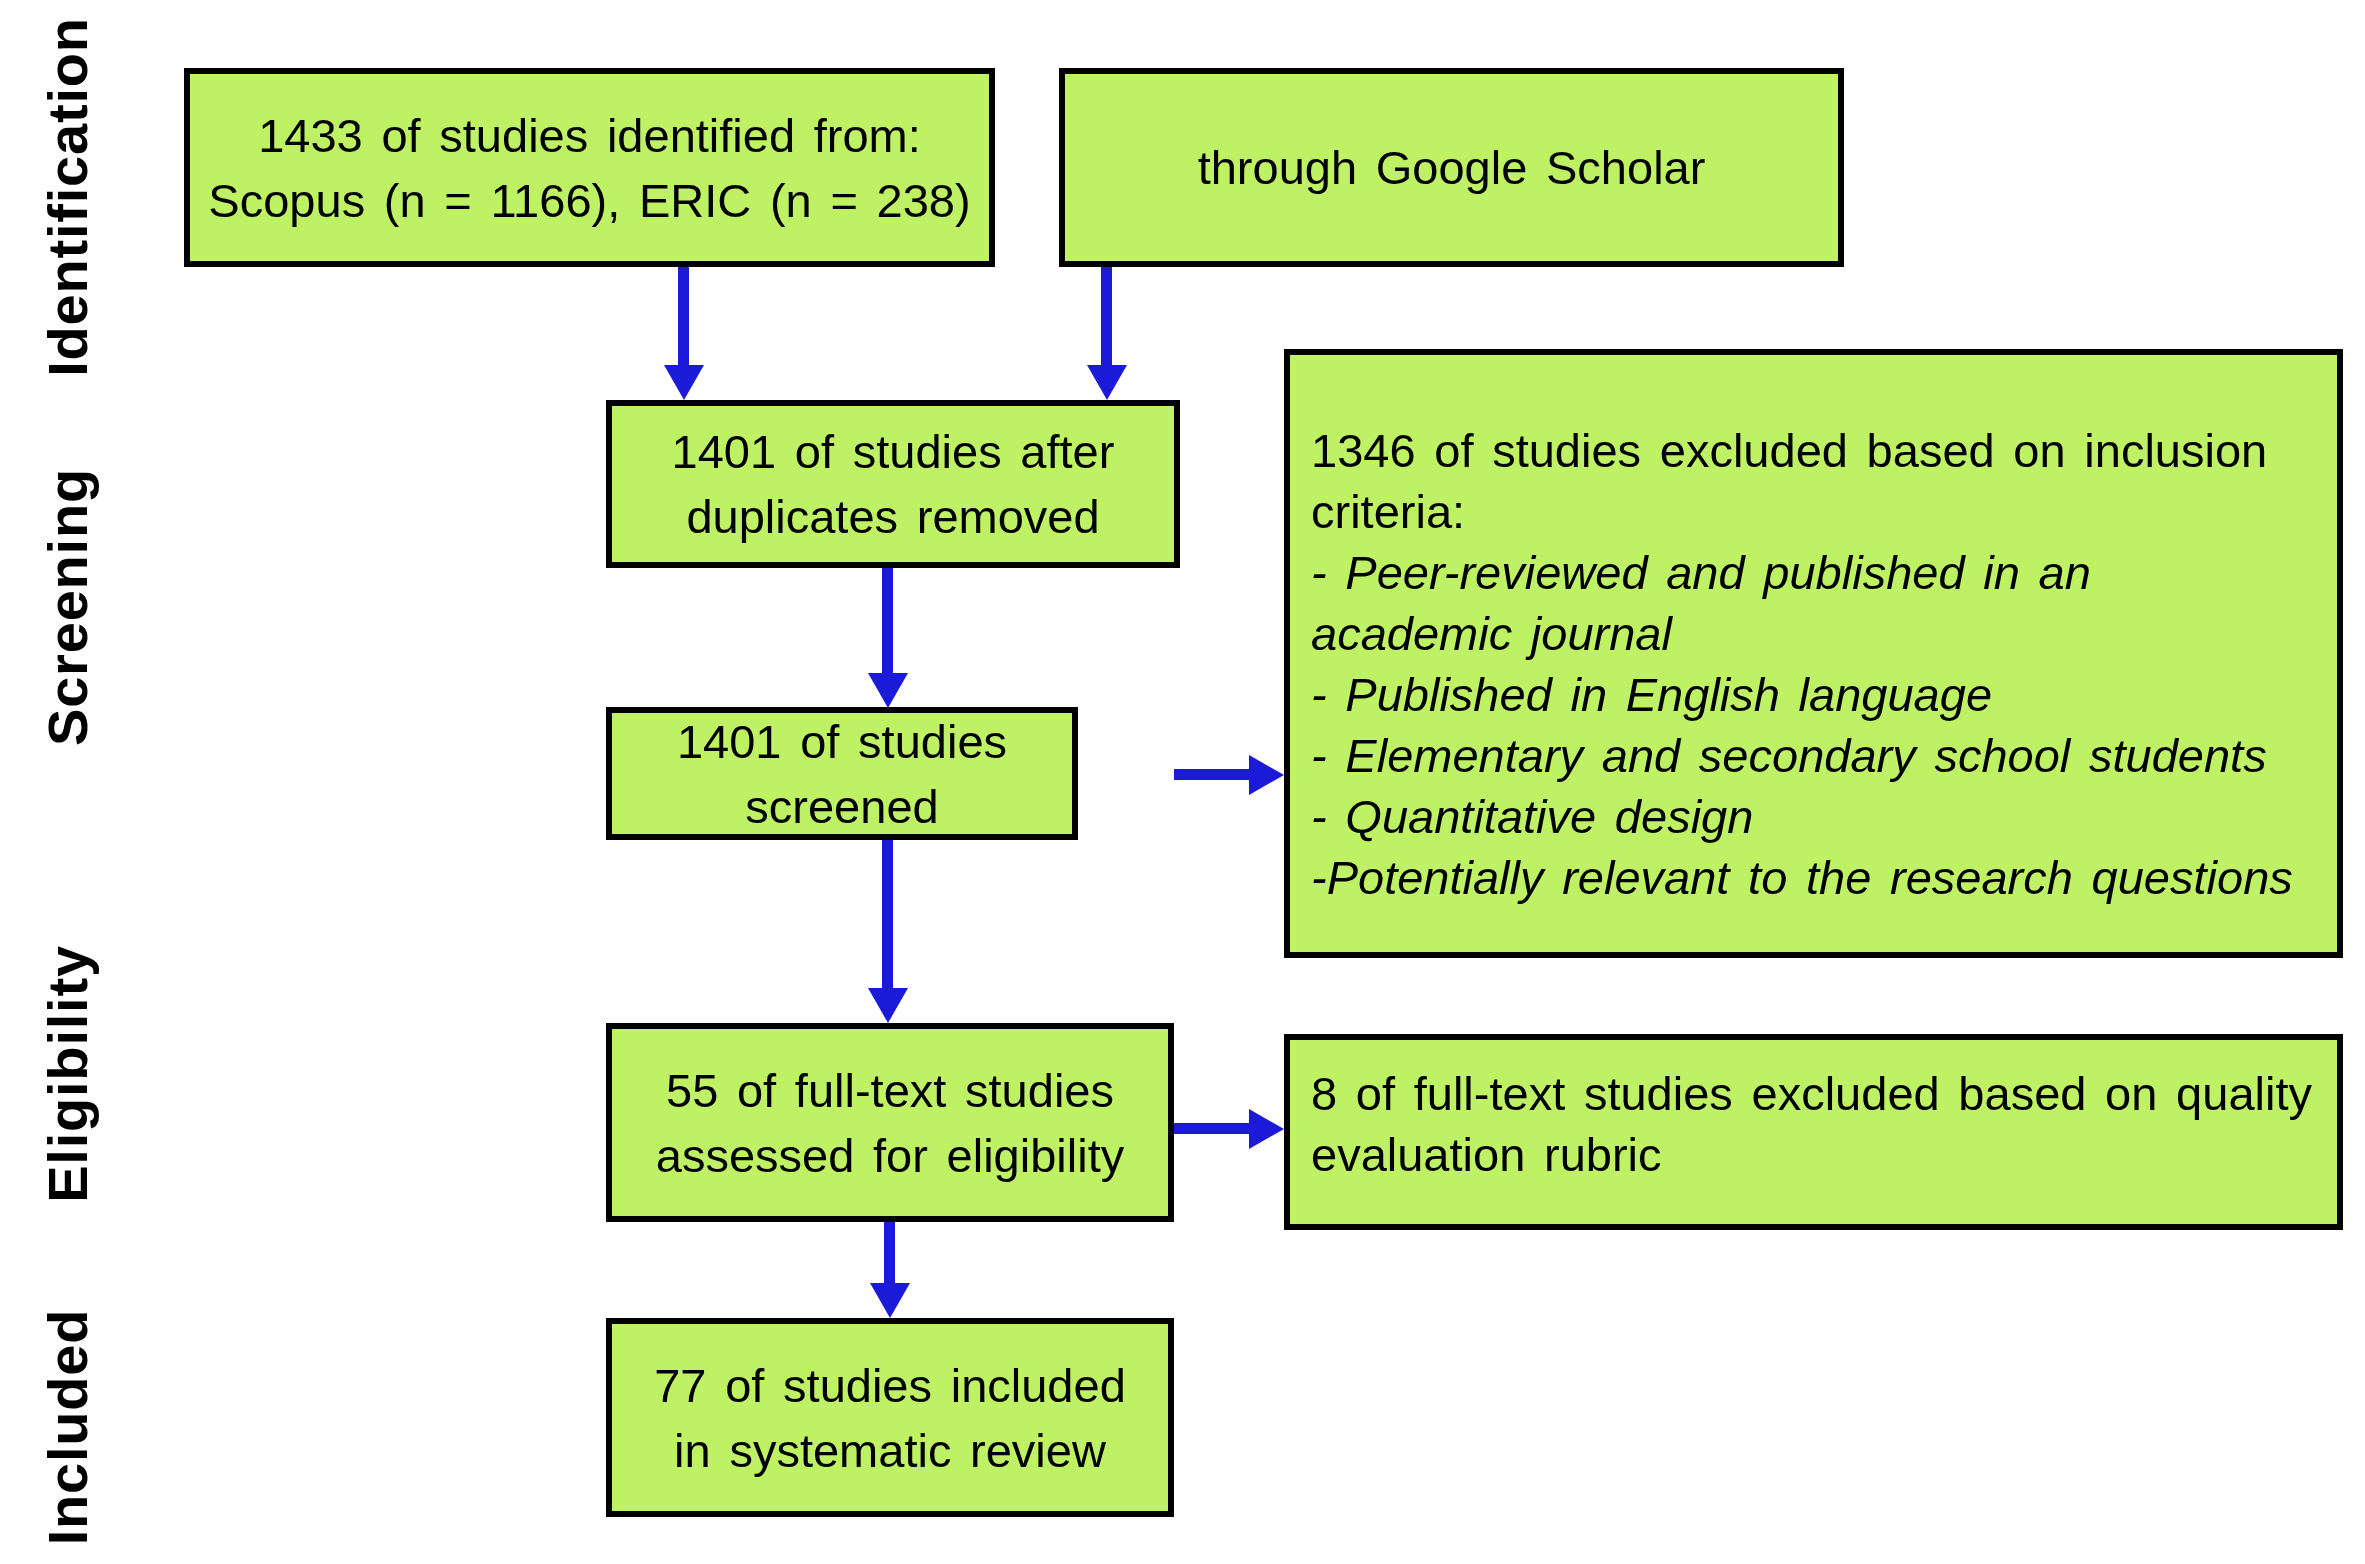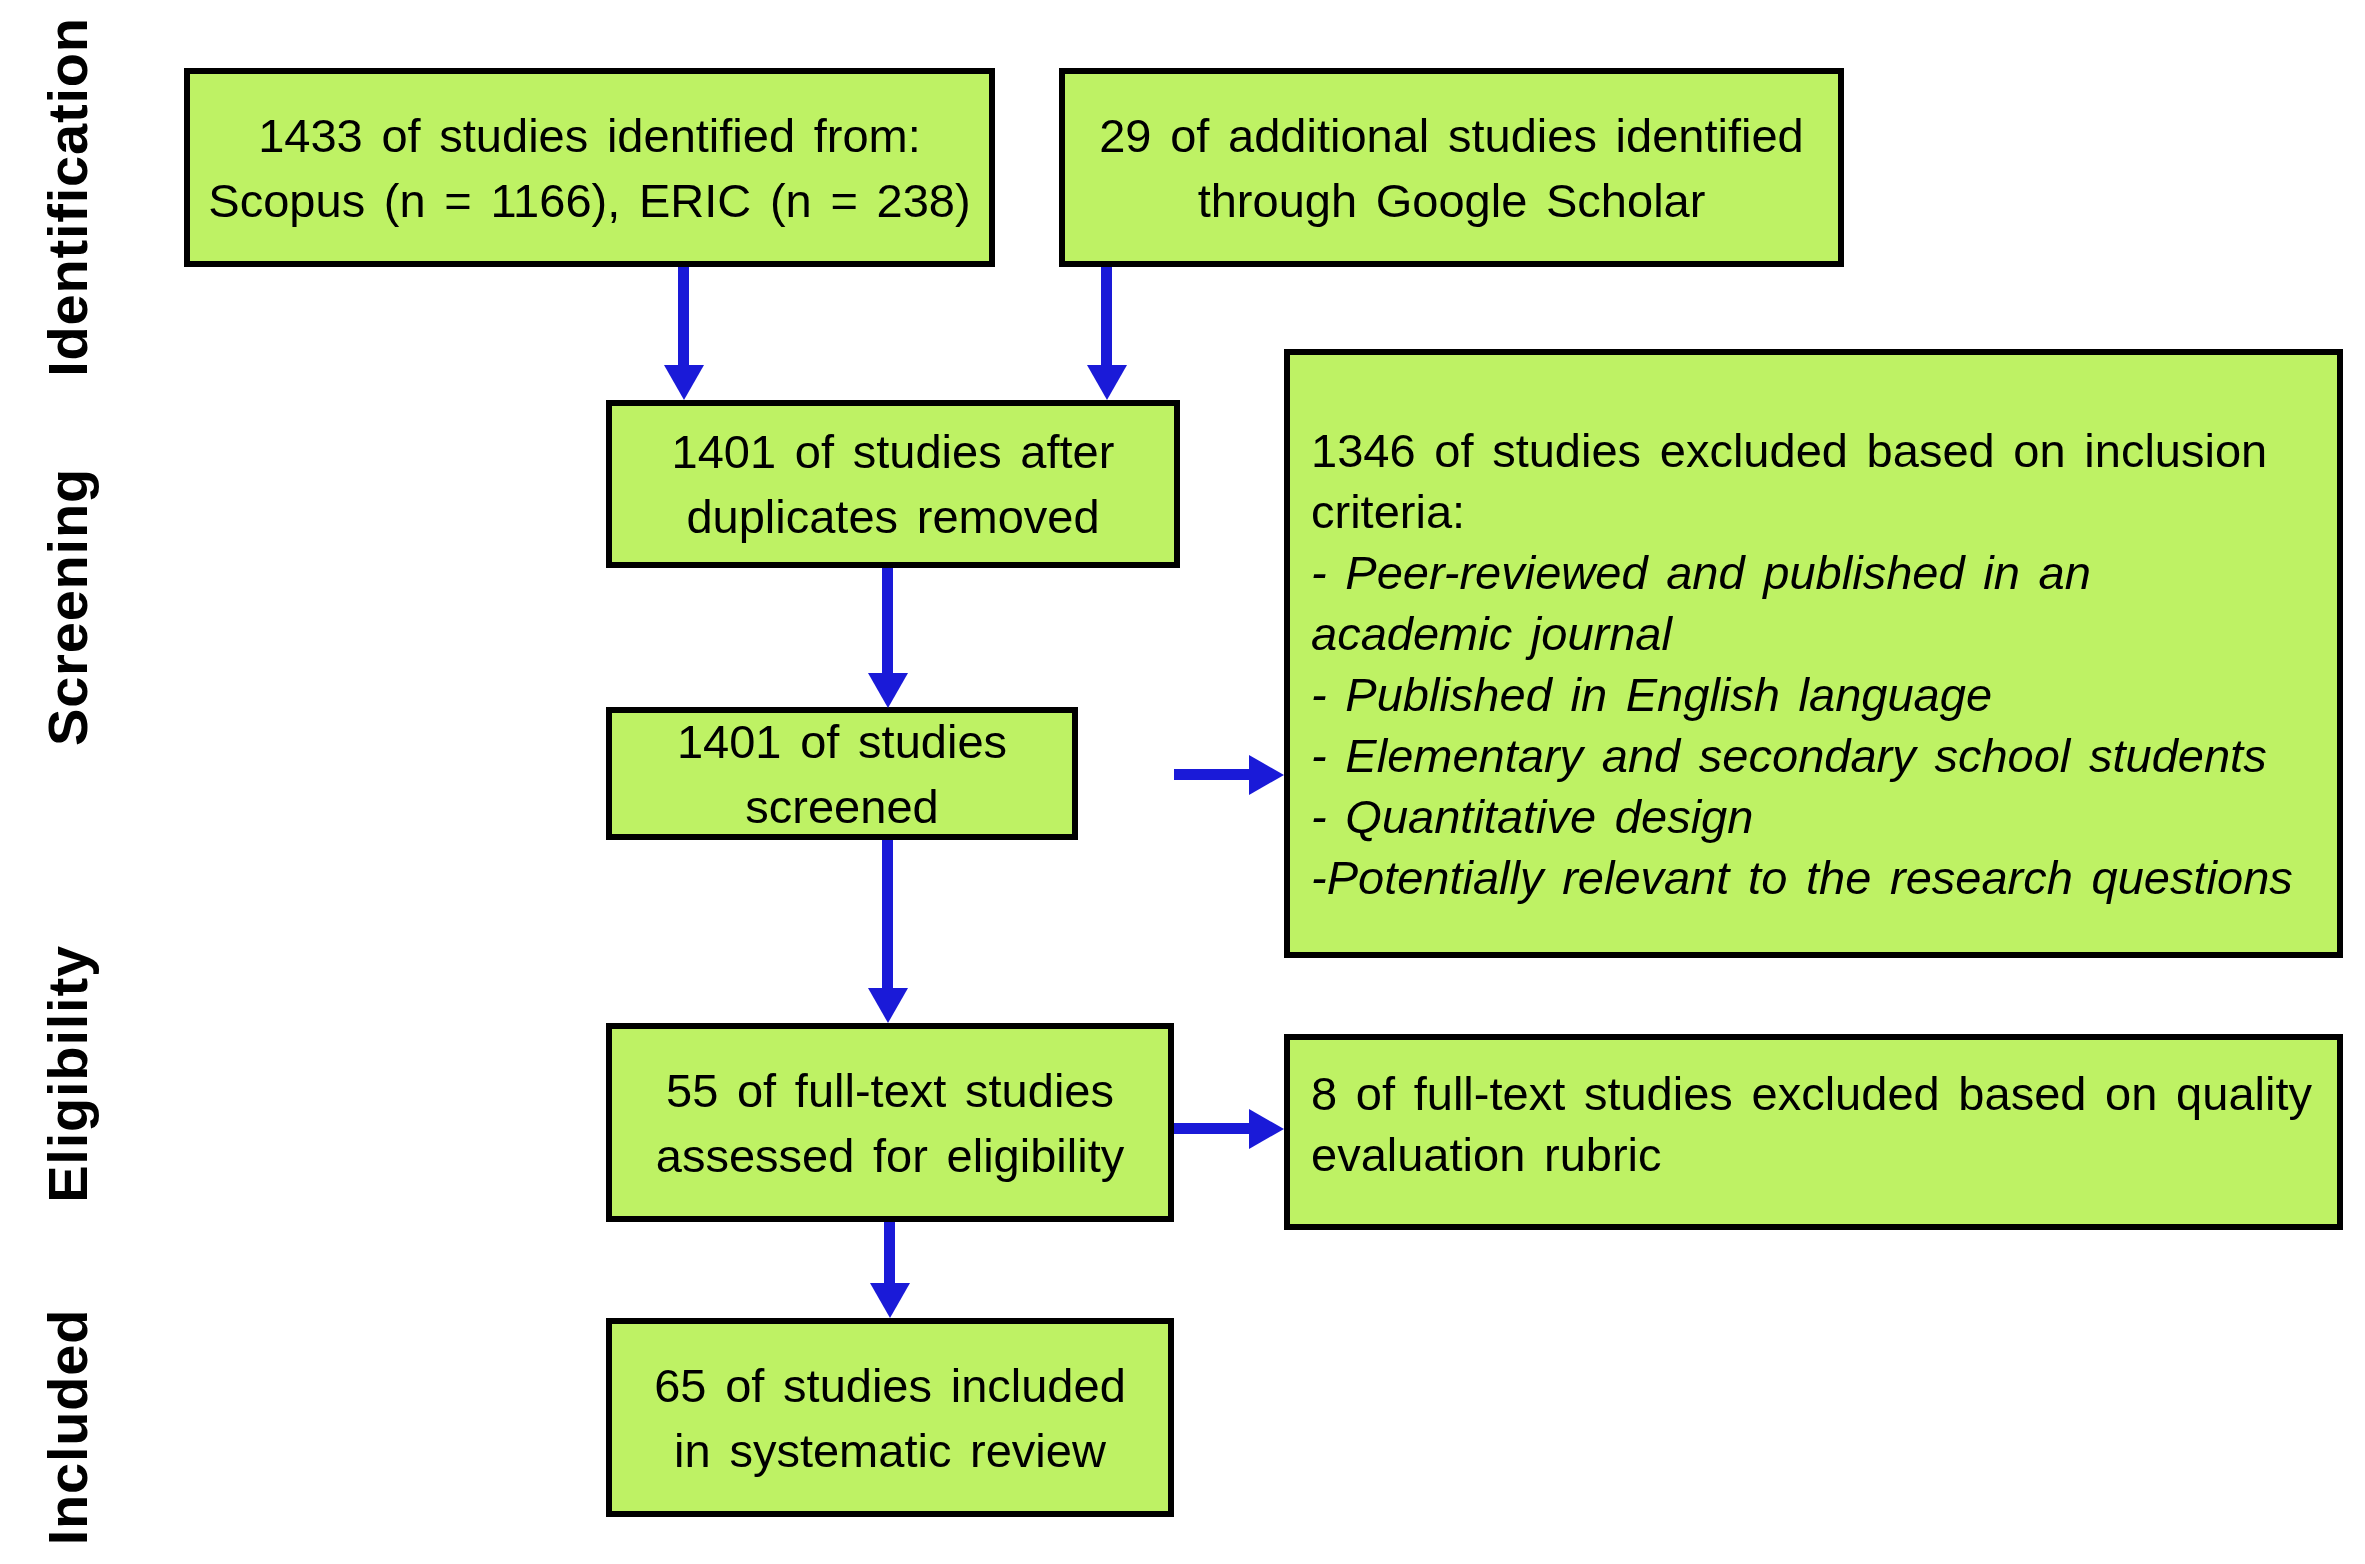--- a/index.html
+++ b/index.html
@@ -83,21 +83,20 @@
   <div class="stage-label" style="top:607px;">Screening</div>
   <div class="stage-label" style="top:1074px;">Eligibility</div>
   <div class="stage-label" style="top:1427px;">Included</div>
 
   <div class="box" style="left:184px; top:68px; width:811px; height:199px;">
     <span class="line">1433 of studies identified from:</span>
     <span class="line">Scopus (n = 1166), ERIC (n = 238)</span>
   </div>
 
   <div class="box" style="left:1059px; top:68px; width:785px; height:199px;">
-    <span class="line">29 of additional studies identified</span>
     <span class="line">through Google Scholar</span>
   </div>
 
   <div class="box" style="left:606px; top:400px; width:574px; height:168px;">
     <span class="line">1401 of studies after</span>
     <span class="line">duplicates removed</span>
   </div>
 
   <div class="box left-align" style="left:1284px; top:349px; width:1059px; height:609px; padding:65px 21px 0 21px; line-height:61px;">
     <span class="line">1346 of studies excluded based on inclusion</span>
@@ -119,21 +118,21 @@
     <span class="line">55 of full-text studies</span>
     <span class="line">assessed for eligibility</span>
   </div>
 
   <div class="box left-align" style="left:1284px; top:1034px; width:1059px; height:196px; padding:23px 13px 0 21px; line-height:61px;">
     <span class="line">8 of full-text studies excluded based on quality</span>
     <span class="line">evaluation rubric</span>
   </div>
 
   <div class="box" style="left:606px; top:1318px; width:568px; height:199px;">
-    <span class="line">65 of studies included</span>
+    <span class="line">77 of studies included</span>
     <span class="line">in systematic review</span>
   </div>
 
   <div class="v-arrow" style="left:663px; top:267px; height:133px;">
     <div class="arrow-shaft"></div>
     <div class="arrow-head"></div>
   </div>
 
   <div class="v-arrow" style="left:1086px; top:267px; height:133px;">
     <div class="arrow-shaft"></div>

